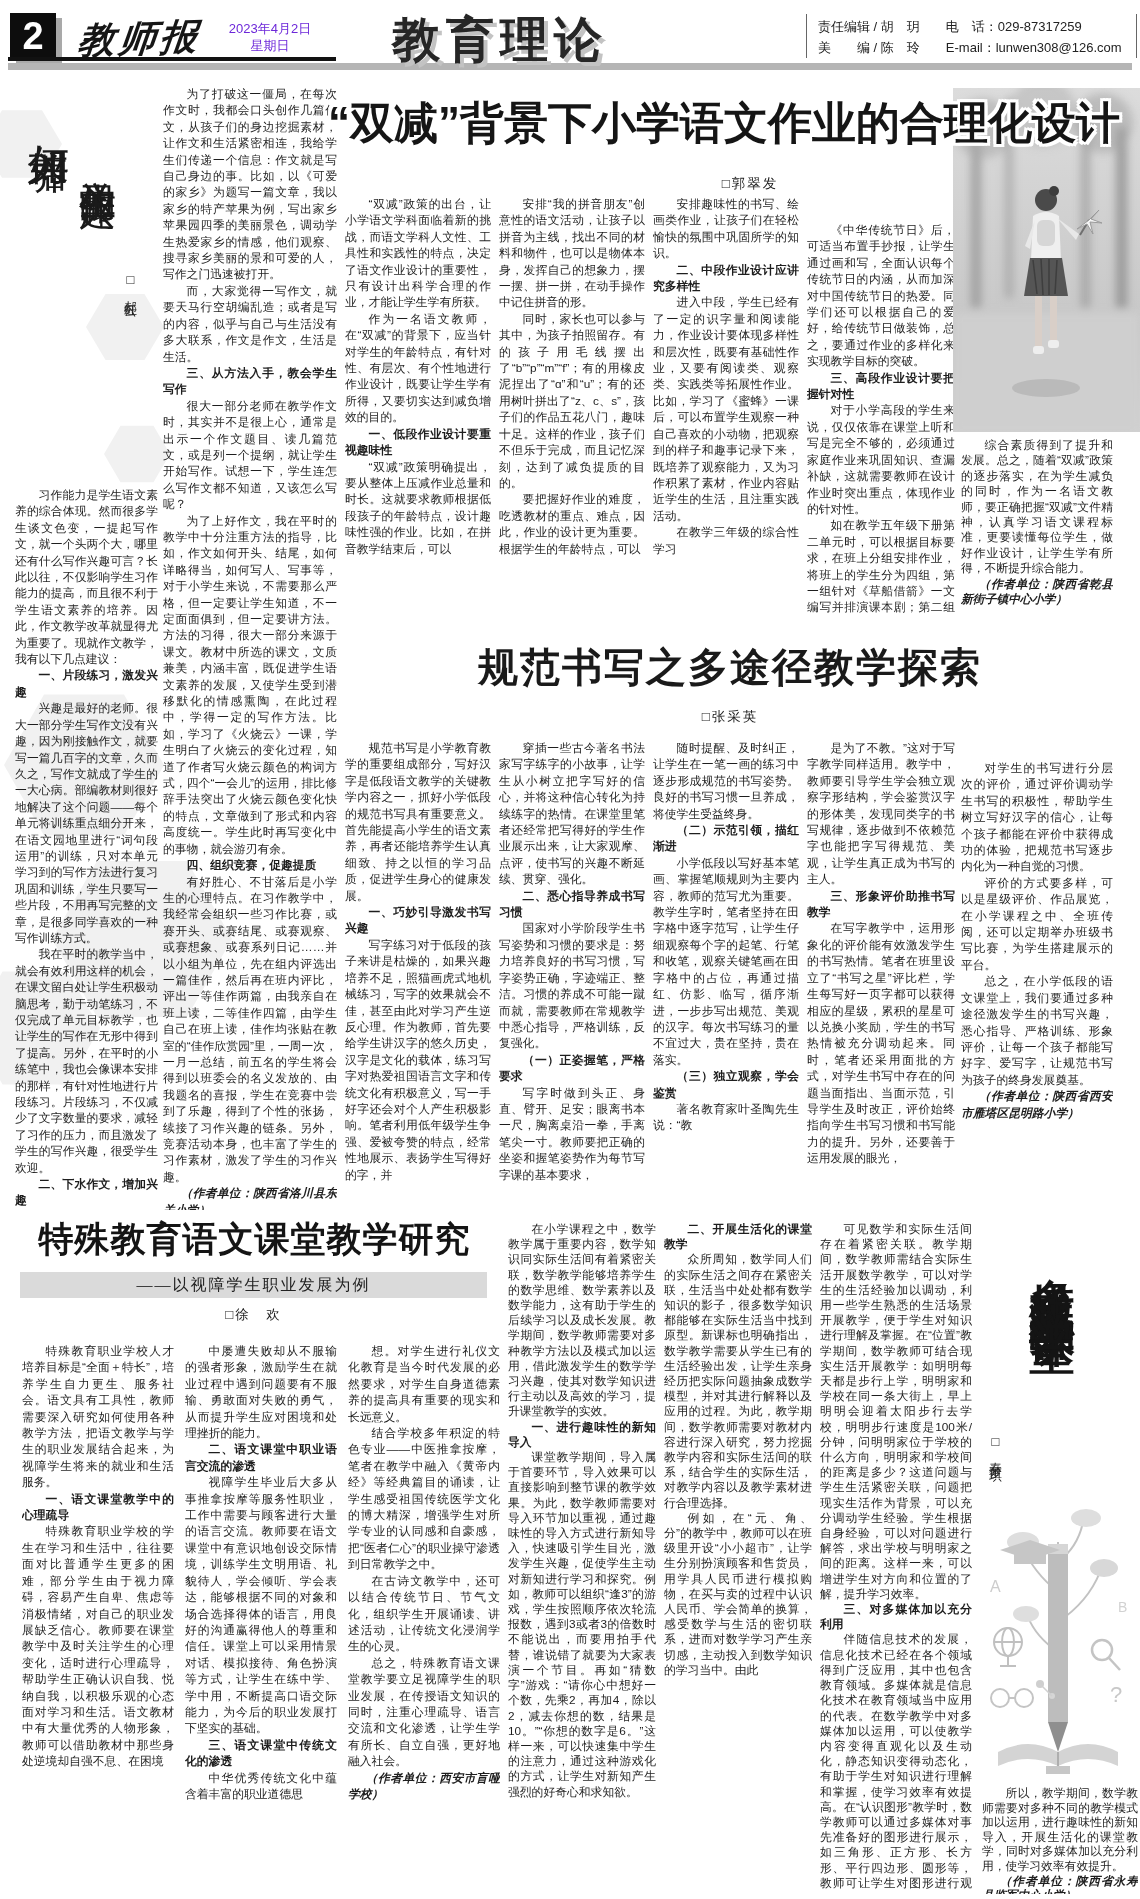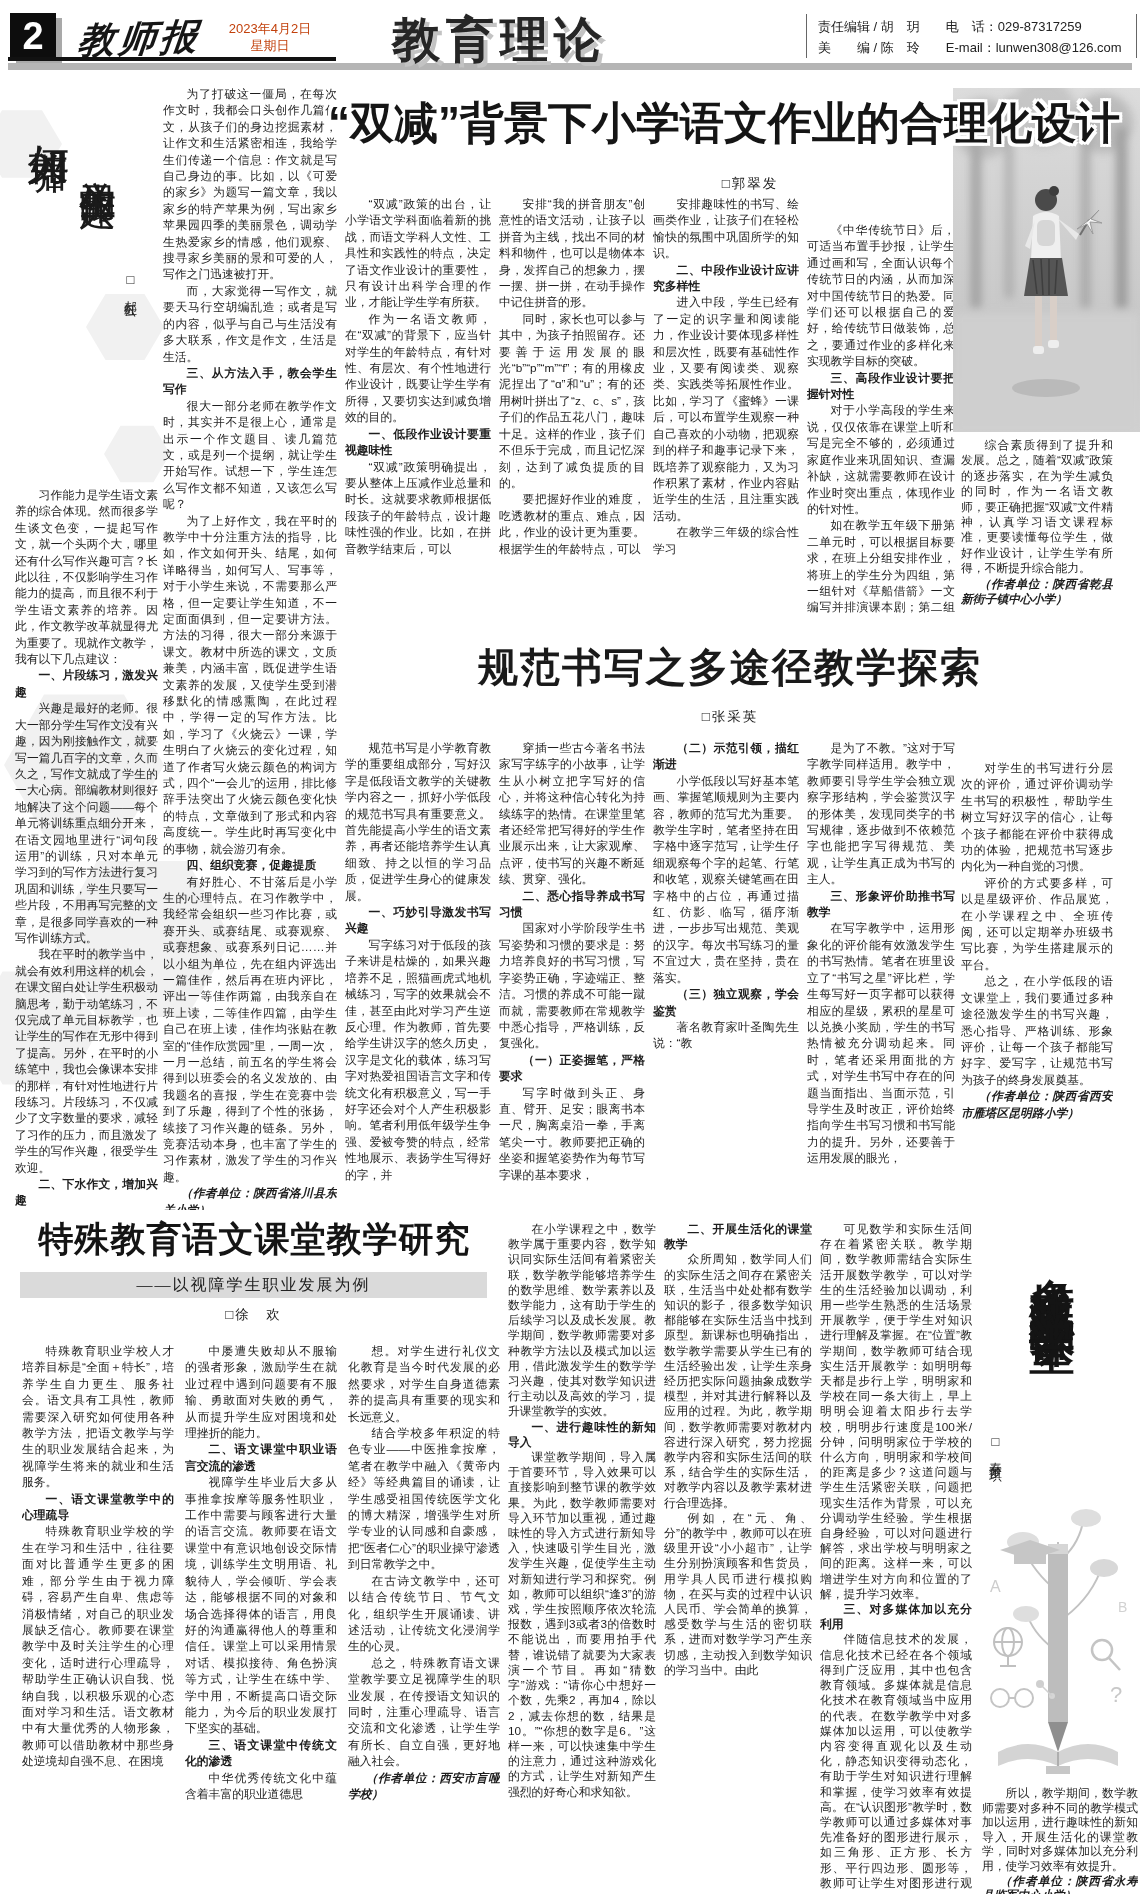--- a/index.html
+++ b/index.html
@@ -3,21 +3,21 @@
 <meta charset="utf-8">
 <style>
   html,body{margin:0;padding:0;background:#e8e8e8;}
   .page{position:relative;width:1140px;height:1899px;background:#ffffff;margin:0 auto;
         font-family:"Liberation Sans",sans-serif;color:#1d1d1d;overflow:hidden;}
   
   .pagenum{position:absolute;left:10px;top:13px;width:46px;height:46px;background:#0d0d0d;color:#fff;
            font-size:38px;font-weight:bold;text-align:center;line-height:46px;box-shadow:6px 5px 0 #a9a9a9;}
   .masthead{position:absolute;left:78px;top:14px;font-family:"DejaVu Serif",serif;font-style:italic;
             font-weight:bold;font-size:37px;transform:skewX(-8deg) rotate(-2deg);letter-spacing:4px;color:#161616;}
-  .dateblock{position:absolute;left:205px;top:20px;width:130px;text-align:center;font-size:13px;line-height:17px;color:#c2410c;}
+  .dateblock{position:absolute;left:205px;top:20px;width:130px;text-align:center;font-size:13px;line-height:17px;color:#6d28d9;}
   .sectiontitle{position:absolute;left:392px;top:8px;font-size:48px;font-weight:900;letter-spacing:6px;color:#262626;
                 text-shadow:4px 4px 0 #c3c3c3;z-index:3;}
   .bar-black{position:absolute;left:8px;top:57px;width:328px;height:4px;background:#111;}
   .bar-gray{position:absolute;left:8px;top:63px;width:1124px;height:7px;background:#b5b5b5;}
   .vrule{position:absolute;width:1px;background:#666;}
   .editorinfo{position:absolute;left:818px;top:16px;width:312px;font-size:13px;line-height:21px;color:#222;}
   
   .col{position:absolute;overflow:hidden;font-size:11.8px;line-height:16.4px;color:#1e1e1e;z-index:2;}
   .para{margin:0;text-indent:2em;text-align:justify;}
   .sec-head{margin:0;font-weight:bold;text-indent:2em;text-align:justify;}
@@ -154,21 +154,21 @@
   <div class="byline-h" style="left:345px;top:175px;width:810px;">□郭翠发</div>
 
   <div class="col" style="left:345px;top:196px;width:146px;height:422px;">
       <p class="para">“双减”政策的出台，让小学语文学科面临着新的挑战，而语文学科人文性、工具性和实践性的特点，决定了语文作业设计的重要性，只有设计出科学合理的作业，才能让学生学有所获。</p>
       <p class="para">作为一名语文教师，在“双减”的背景下，应当针对学生的年龄特点，有针对性、有层次、有个性地进行作业设计，既要让学生学有所得，又要切实达到减负增效的目的。</p>
       <p class="sec-head">一、低段作业设计要重视趣味性</p>
       <p class="para">“双减”政策明确提出，要从整体上压减作业总量和时长。这就要求教师根据低段孩子的年龄特点，设计趣味性强的作业。比如，在拼音教学结束后，可以</p>
     </div>
   <div class="col" style="left:499px;top:196px;width:146px;height:422px;">
       <p class="para">安排“我的拼音朋友”创意性的语文活动，让孩子以拼音为主线，找出不同的材料和物件，也可以是物体本身，发挥自己的想象力，摆一摆、拼一拼，在动手操作中记住拼音的形。</p>
-      <p class="para">同时，家长也可以参与其中，为孩子拍照留存。还要善于运用发展的眼光“b”“p”“m”“f”；有的用橡皮泥捏出了“ɑ”和“u”；有的还用树叶拼出了“z、c、s”，孩子们的作品五花八门，趣味十足。这样的作业，孩子们不但乐于完成，而且记忆深刻，达到了减负提质的目的。</p>
+      <p class="para">同时，家长也可以参与其中，为孩子拍照留存。有的孩子用毛线摆出了“b”“p”“m”“f”；有的用橡皮泥捏出了“ɑ”和“u”；有的还用树叶拼出了“z、c、s”，孩子们的作品五花八门，趣味十足。这样的作业，孩子们不但乐于完成，而且记忆深刻，达到了减负提质的目的。</p>
       <p class="para">要把握好作业的难度，吃透教材的重点、难点，因此，作业的设计更为重要。根据学生的年龄特点，可以</p>
     </div>
   <div class="col" style="left:653px;top:196px;width:146px;height:422px;">
       <p class="para">安排趣味性的书写、绘画类作业，让孩子们在轻松愉快的氛围中巩固所学的知识。</p>
       <p class="sec-head">二、中段作业设计应讲究多样性</p>
       <p class="para">进入中段，学生已经有了一定的识字量和阅读能力，作业设计要体现多样性和层次性，既要有基础性作业，又要有阅读类、观察类、实践类等拓展性作业。比如，学习了《蜜蜂》一课后，可以布置学生观察一种自己喜欢的小动物，把观察到的样子和趣事记录下来，既培养了观察能力，又为习作积累了素材，作业内容贴近学生的生活，且注重实践活动。</p>
       <p class="para">在教学三年级的综合性学习</p>
     </div>
   <div class="col" style="left:807px;top:222px;width:148px;height:396px;">
       <p class="para">《中华传统节日》后，可适当布置手抄报，让学生通过画和写，全面认识每个传统节日的内涵，从而加深对中国传统节日的热爱。同学们还可以根据自己的爱好，给传统节日做装饰，总之，要通过作业的多样化来实现教学目标的突破。</p>
@@ -190,20 +190,21 @@
       <p class="para">写字练习对于低段的孩子来讲是枯燥的，如果兴趣培养不足，照猫画虎式地机械练习，写字的效果就会不佳，甚至由此对学习产生逆反心理。作为教师，首先要给学生讲汉字的悠久历史，汉字是文化的载体，练习写字对热爱祖国语言文字和传统文化有积极意义，写一手好字还会对个人产生积极影响。笔者利用低年级学生争强、爱被夸赞的特点，经常性地展示、表扬学生写得好的字，并</p>
     </div>
   <div class="col" style="left:499px;top:740px;width:146px;height:470px;">
       <p class="para">穿插一些古今著名书法家写字练字的小故事，让学生从小树立把字写好的信心，并将这种信心转化为持续练字的热情。在课堂里笔者还经常把写得好的学生作业展示出来，让大家观摩、点评，使书写的兴趣不断延续、贯穿、强化。</p>
       <p class="sec-head">二、悉心指导养成书写习惯</p>
       <p class="para">国家对小学阶段学生书写姿势和习惯的要求是：努力培养良好的书写习惯，写字姿势正确，字迹端正、整洁。习惯的养成不可能一蹴而就，需要教师在常规教学中悉心指导，严格训练，反复强化。</p>
       <p class="sec-head">（一）正姿握笔，严格要求</p>
       <p class="para">写字时做到头正、身直、臂开、足安；眼离书本一尺，胸离桌沿一拳，手离笔尖一寸。教师要把正确的坐姿和握笔姿势作为每节写字课的基本要求，</p>
     </div>
   <div class="col" style="left:653px;top:740px;width:146px;height:470px;">
+      <p class="para">随时提醒、及时纠正，让学生在一笔一画的练习中逐步形成规范的书写姿势。良好的书写习惯一旦养成，将使学生受益终身。</p>
       <p class="sec-head">（二）示范引领，描红渐进</p>
       <p class="para">小学低段以写好基本笔画、掌握笔顺规则为主要内容，教师的范写尤为重要。教学生字时，笔者坚持在田字格中逐字范写，让学生仔细观察每个字的起笔、行笔和收笔，观察关键笔画在田字格中的占位，再通过描红、仿影、临写，循序渐进，一步步写出规范、美观的汉字。每次书写练习的量不宜过大，贵在坚持，贵在落实。</p>
       <p class="sec-head">（三）独立观察，学会鉴赏</p>
       <p class="para">著名教育家叶圣陶先生说：“教</p>
     </div>
   <div class="col" style="left:807px;top:740px;width:148px;height:470px;">
       <p class="para">是为了不教。”这对于写字教学同样适用。教学中，教师要引导学生学会独立观察字形结构，学会鉴赏汉字的形体美，发现同类字的书写规律，逐步做到不依赖范字也能把字写得规范、美观，让学生真正成为书写的主人。</p>
       <p class="sec-head">三、形象评价助推书写教学</p>
       <p class="para">在写字教学中，运用形象化的评价能有效激发学生的书写热情。笔者在班里设立了“书写之星”评比栏，学生每写好一页字都可以获得相应的星级，累积的星星可以兑换小奖励，学生的书写热情被充分调动起来。同时，笔者还采用面批的方式，对学生书写中存在的问题当面指出、当面示范，引导学生及时改正，评价始终指向学生书写习惯和书写能力的提升。另外，还要善于运用发展的眼光，</p>
     </div>

